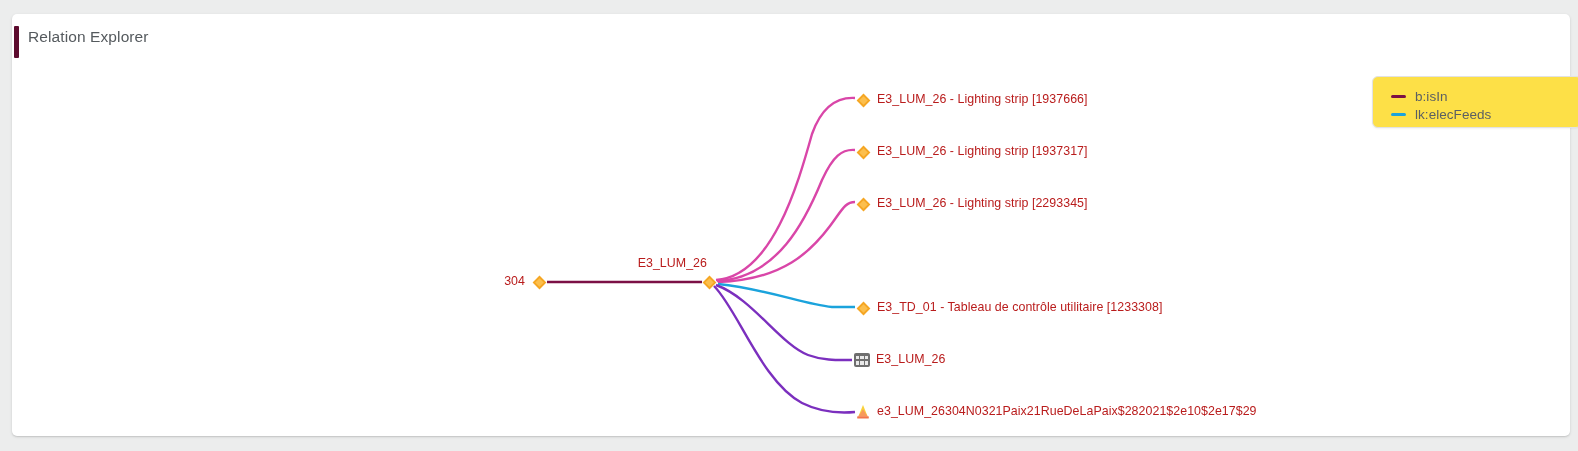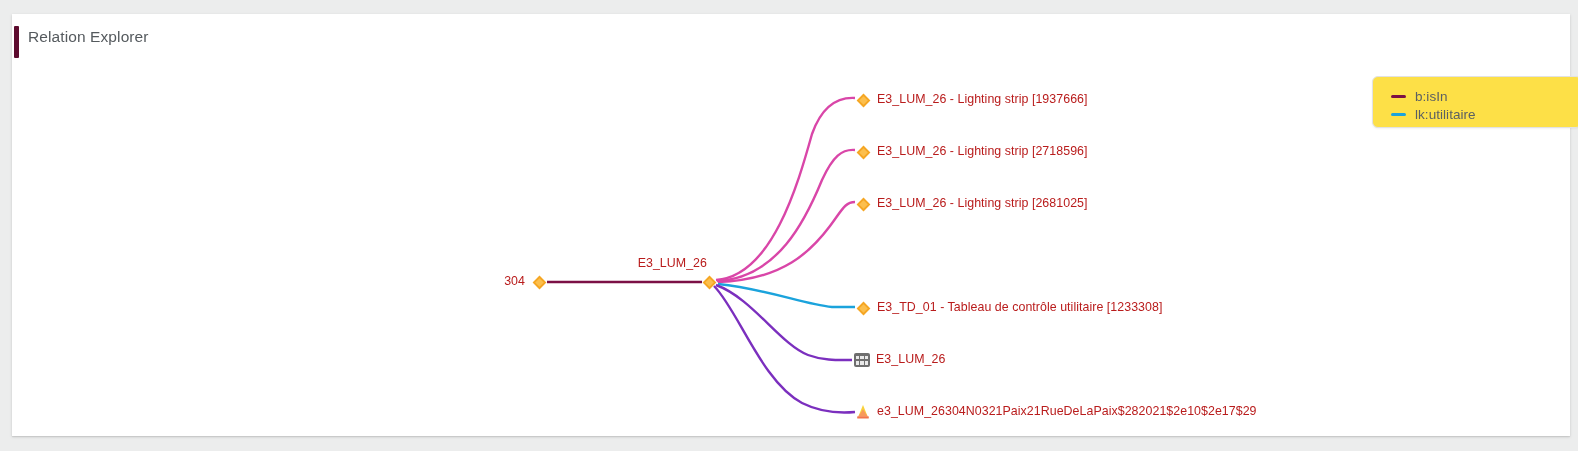--- a/index.html
+++ b/index.html
@@ -16,21 +16,21 @@
     overflow: hidden;
   }
   
   #card {
     position: absolute;
     left: 12px;
     top: 14px;
     width: 1558px;
     height: 422px;
     background: #ffffff;
-    border-radius: 0;
+    border-radius: 5px;
     box-shadow: 0 1px 3px rgba(0,0,0,0.13), 0 1px 1px rgba(0,0,0,0.07);
   }
   #title-accent {
     position: absolute;
     left: 2px;
     top: 12px;
     width: 5px;
     height: 32px;
     background: #5d0b2e;
     border-radius: 1px;
@@ -199,29 +199,29 @@
           <polygon points="7.5,3.2 11.8,7.5 7.5,11.8 3.2,7.5" fill="#fcbf4d"></polygon>
         </svg>
         <span class="node-label label-right">E3_LUM_26 - Lighting strip [1937666]</span>
       </div>
 
       <div class="node" style="left:851px;top:138px;">
         <svg class="icon-diamond" viewBox="0 0 15 15">
           <polygon points="7.5,0.6 14.4,7.5 7.5,14.4 0.6,7.5" fill="#f5a623"></polygon>
           <polygon points="7.5,3.2 11.8,7.5 7.5,11.8 3.2,7.5" fill="#fcbf4d"></polygon>
         </svg>
-        <span class="node-label label-right">E3_LUM_26 - Lighting strip [2718596]</span>
+        <span class="node-label label-right">E3_LUM_26 - Lighting strip [1937317]</span>
       </div>
 
       <div class="node" style="left:851px;top:190px;">
         <svg class="icon-diamond" viewBox="0 0 15 15">
           <polygon points="7.5,0.6 14.4,7.5 7.5,14.4 0.6,7.5" fill="#f5a623"></polygon>
           <polygon points="7.5,3.2 11.8,7.5 7.5,11.8 3.2,7.5" fill="#fcbf4d"></polygon>
         </svg>
-        <span class="node-label label-right">E3_LUM_26 - Lighting strip [2681025]</span>
+        <span class="node-label label-right">E3_LUM_26 - Lighting strip [2293345]</span>
       </div>
 
       <div class="node" style="left:851px;top:294px;">
         <svg class="icon-diamond" viewBox="0 0 15 15">
           <polygon points="7.5,0.6 14.4,7.5 7.5,14.4 0.6,7.5" fill="#f5a623"></polygon>
           <polygon points="7.5,3.2 11.8,7.5 7.5,11.8 3.2,7.5" fill="#fcbf4d"></polygon>
         </svg>
         <span class="node-label label-right">E3_TD_01 - Tableau de contrôle utilitaire [1233308]</span>
       </div>
 
@@ -250,18 +250,18 @@
 
     </div>
 
     <div id="legend">
       <div class="legend-row">
         <span class="legend-swatch" style="background:#7b1045;"></span>
         <span class="legend-label">b:isIn</span>
       </div>
       <div class="legend-row">
         <span class="legend-swatch" style="background:#1ba3dc;"></span>
-        <span class="legend-label">lk:utilitaire</span>
+        <span class="legend-label">lk:elecFeeds</span>
       </div>
     </div>
 
   </div>
 </div>
 
 </body></html>

